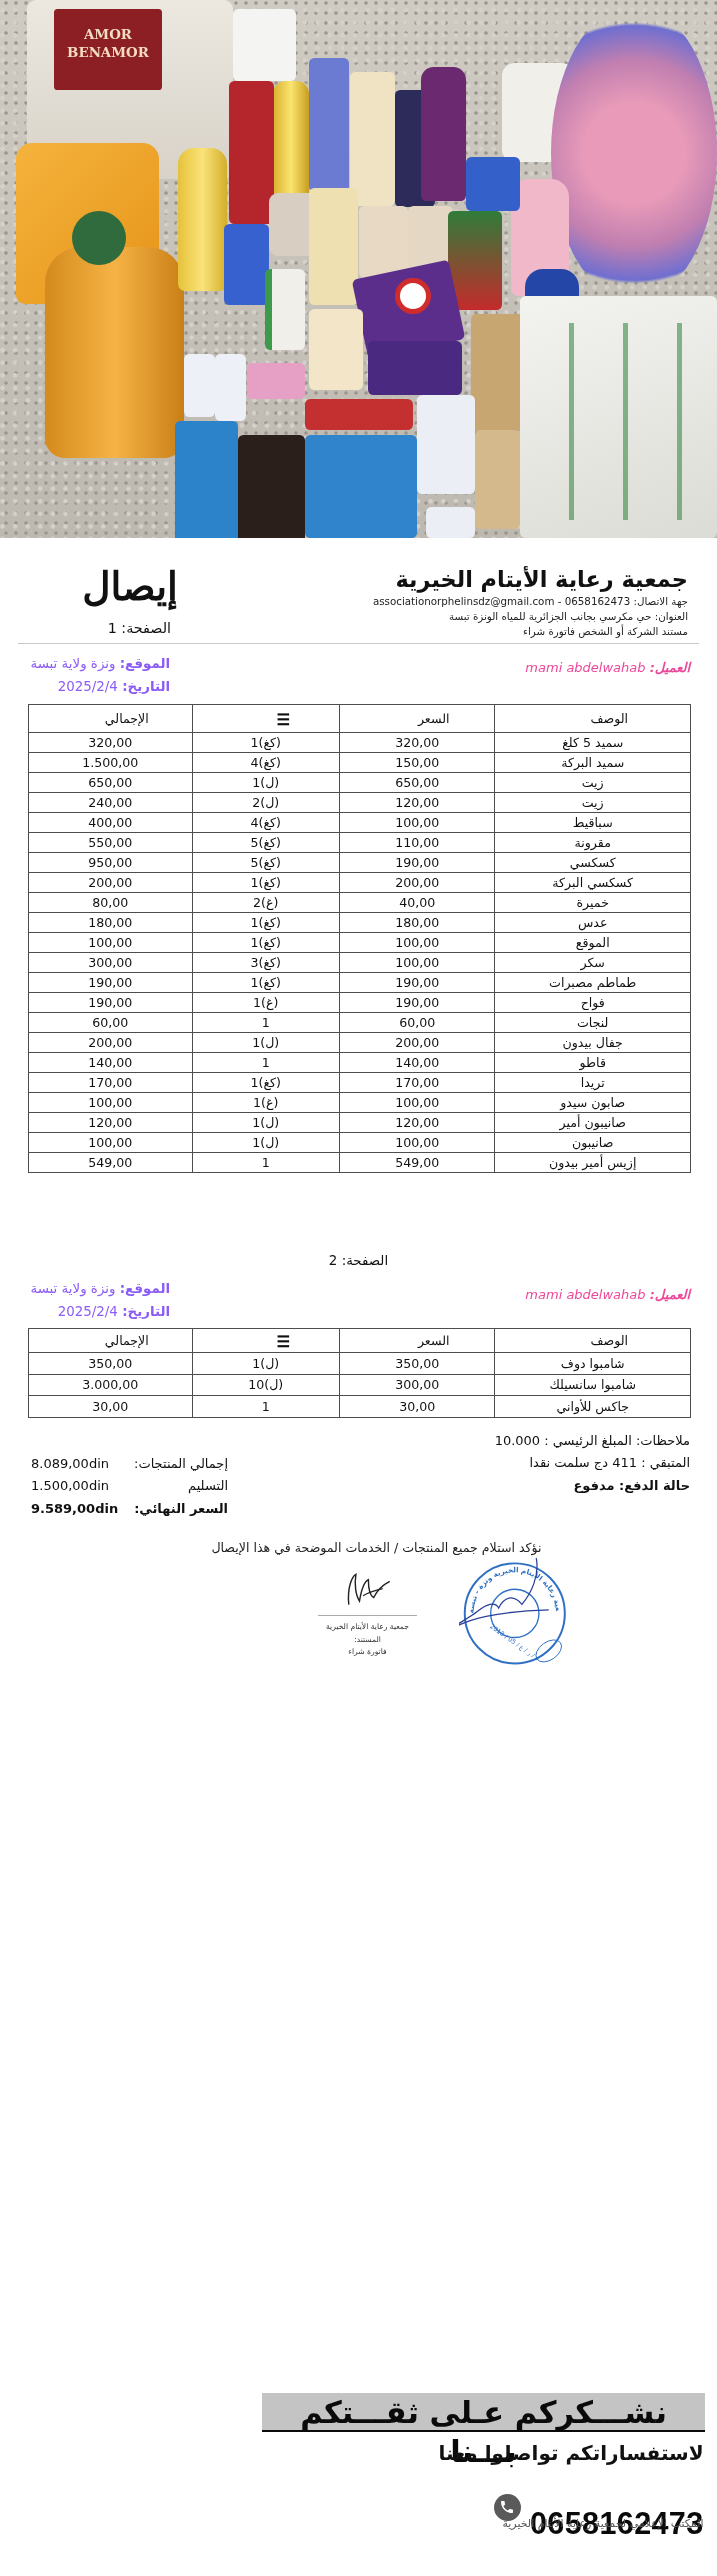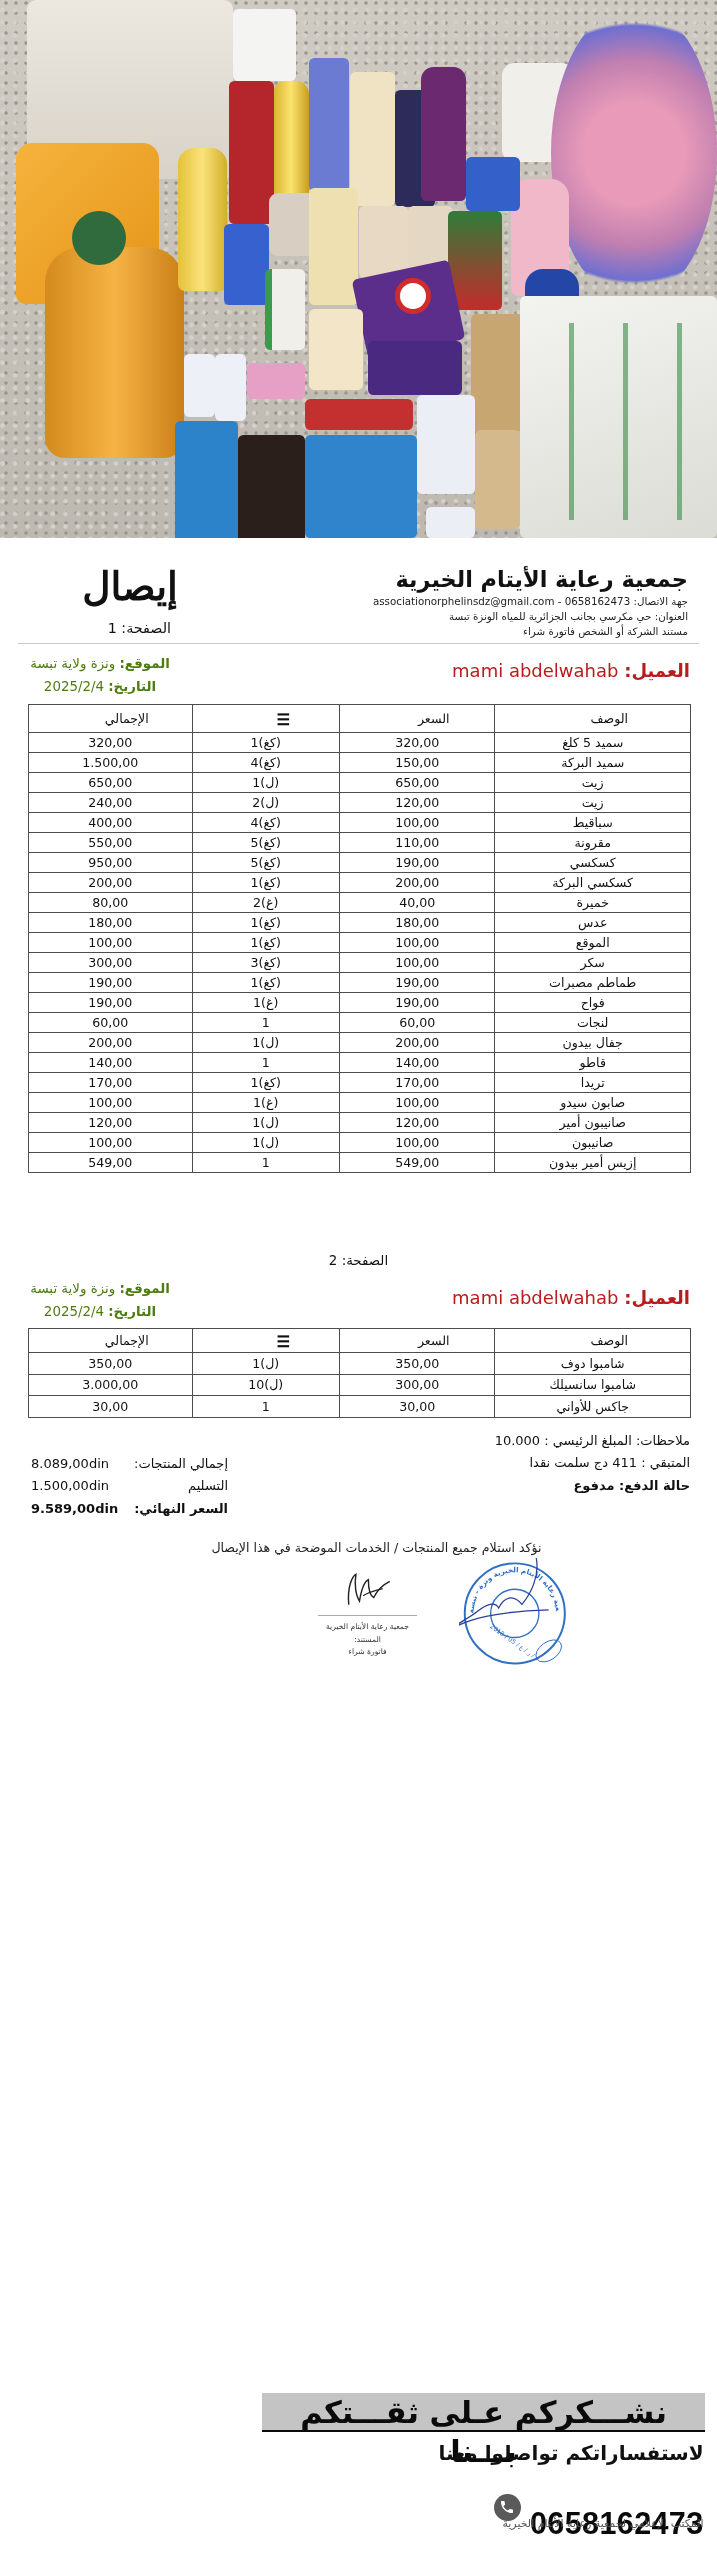--- a/index.html
+++ b/index.html
@@ -59,23 +59,23 @@
   .photo .beige { left: 475px; top: 430px; width: 45px; height: 99px; background: #d3b98c; }
   .org-block { position: absolute; right: 29px; top: 565px; width: 377px; text-align: right; direction: rtl; }
   .org-name { font-size: 22.4px; font-weight: bold; line-height: 29px; color: #111; }
   .org-line { font-size: 10.3px; line-height: 15.2px; color: #222; }
   .org-line .ltr { direction: ltr; unicode-bidi: embed; }
 
   .doc-title { position: absolute; left: 63px; top: 563px; width: 134px; text-align: center; font: bold 39px "DejaVu Serif", serif; direction: rtl; color: #111; }
   .page-no { position: absolute; left: 54px; top: 620px; width: 117px; text-align: right; direction: rtl; font-size: 14.3px; color: #111; }
   .hr { position: absolute; left: 18px; width: 681px; height: 0.9px; background: #c9c9c9; }
 
-  .meta-left { position: absolute; left: 24px; width: 152px; text-align: center; direction: rtl; font-size: 13.4px; line-height: 23px; color: #4d7c0f; }
+  .meta-left { position: absolute; left: 18px; width: 152px; text-align: right; direction: rtl; font-size: 13.4px; line-height: 23px; color: #8b5cf6; }
   .meta-left b { font-weight: bold; }
-  .client { position: absolute; right: 27px; direction: rtl; font-size: 18px; color: #b91c1c; }
+  .client { position: absolute; right: 27px; direction: rtl; font-size: 13px; color: #ec4899; font-style: italic; }
   .client b { font-weight: bold; }
   .client .ltr { direction: ltr; unicode-bidi: embed; }
   .page-center { position: absolute; left: 0; width: 717px; text-align: center; direction: rtl; font-size: 13.4px; }
 
   table.items { position: absolute; left: 28px; width: 663px; border-collapse: collapse; direction: rtl; font-size: 12.6px; }
   table.items th, table.items td { border: 0.9px solid #4d4d4d; text-align: center; font-weight: normal; padding: 0; }
   table.items th { height: 28px; font-size: 12.6px; padding-left: 33px; }
   table.items td { height: 20px; line-height: 19px; }
   table.items .c-desc { width: 195px; text-align: center; }
   table.items .c-price { width: 155px; font-family: Liberation Serif, serif; }
@@ -109,20 +109,21 @@
   .phone-line { position: absolute; right: 13.4px; top: 2473px; direction: ltr; display: flex; align-items: center; gap: 9px; }
   .phone-num { font: bold 30.5px "Liberation Sans", sans-serif; color: #0a0a0a; letter-spacing: 0.4px; margin-top: 33px; }
   .phone-icon { width: 27px; height: 27px; border-radius: 50%; background: #5a5a5a; display: flex; align-items: center; justify-content: center; }
   .footnote { position: absolute; right: 13.4px; top: 2517px; direction: rtl; font-size: 11px; color: #555; }
 </style>
 </head>
 <body>
 
 <div class="photo">
   <div class="blk sack"></div>
+  <div class="blk sack-label"><span>AMOR BENAMOR</span></div>
   <div class="blk jerry"></div>
   <div class="blk bigoil"></div>
   <div class="blk bigoil-cap"></div>
   <div class="blk bottle1"></div>
   <div class="blk bottle2"></div>
   <div class="blk mug"></div>
   <div class="blk redbox"></div>
   <div class="blk blue1"></div>
   <div class="blk pasta1"></div>
   <div class="blk pasta2"></div>

